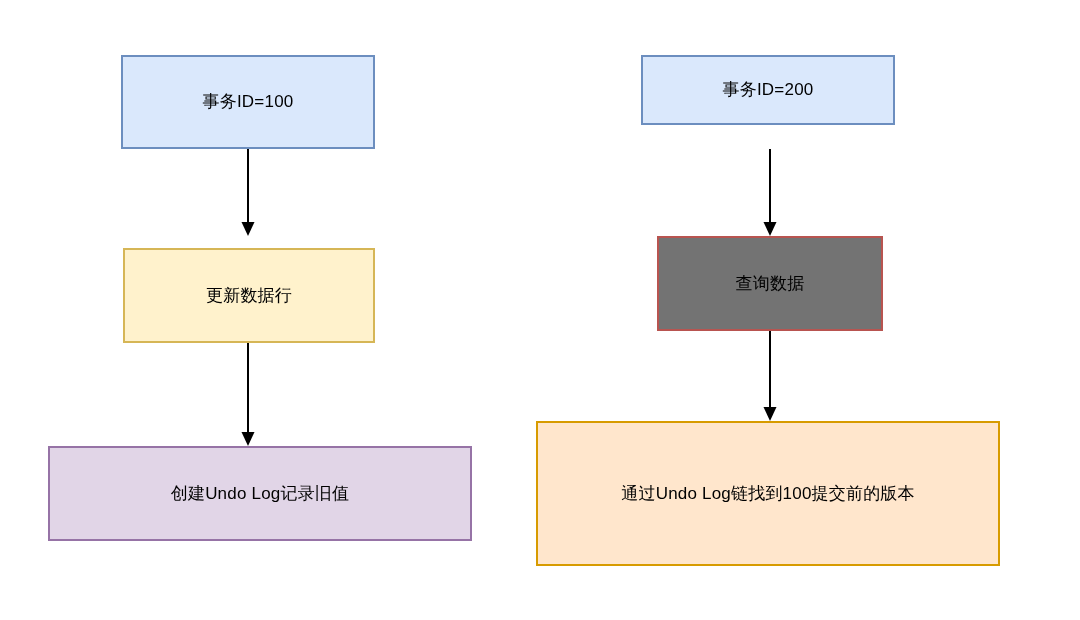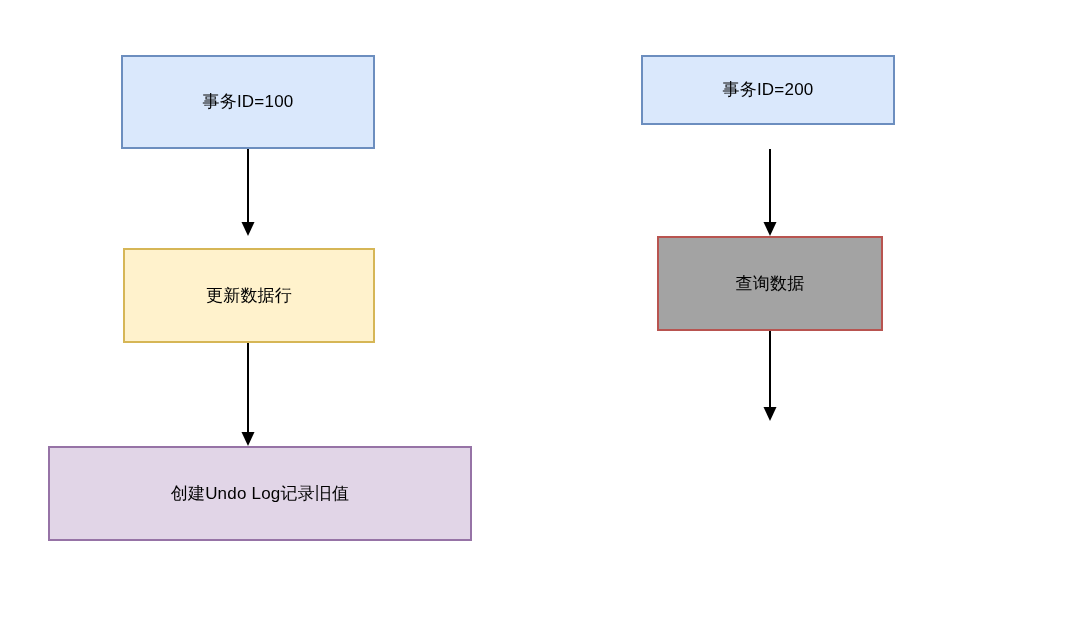--- a/index.html
+++ b/index.html
@@ -83,18 +83,21 @@
   </div>
 
   <div class="node" style="left:48px; top:446px; width:424px; height:95px; background:#e1d5e7; border-color:#9673a6;">
     <span class="node-label">创建Undo Log记录旧值</span>
   </div>
 
   <div class="node" style="left:641px; top:55px; width:254px; height:70px; background:#dae8fc; border-color:#6c8ebf;">
     <span class="node-label">事务ID=200</span>
   </div>
 
-  <div class="node" style="left:657px; top:236px; width:226px; height:95px; background:#a3a3a3; border-color:#b85450;">
+  <div class="node" style="left:657px; top:236px; width:226px; height:95px; background:#737373; border-color:#b85450;">
     <span class="node-label">查询数据</span>
   </div>
 
+  <div class="node" style="left:536px; top:421px; width:464px; height:145px; background:#ffe6cc; border-color:#d79b00;">
+    <span class="node-label">通过Undo Log链找到100提交前的版本</span>
+  </div>
 
 </div>
 
 </body></html>

